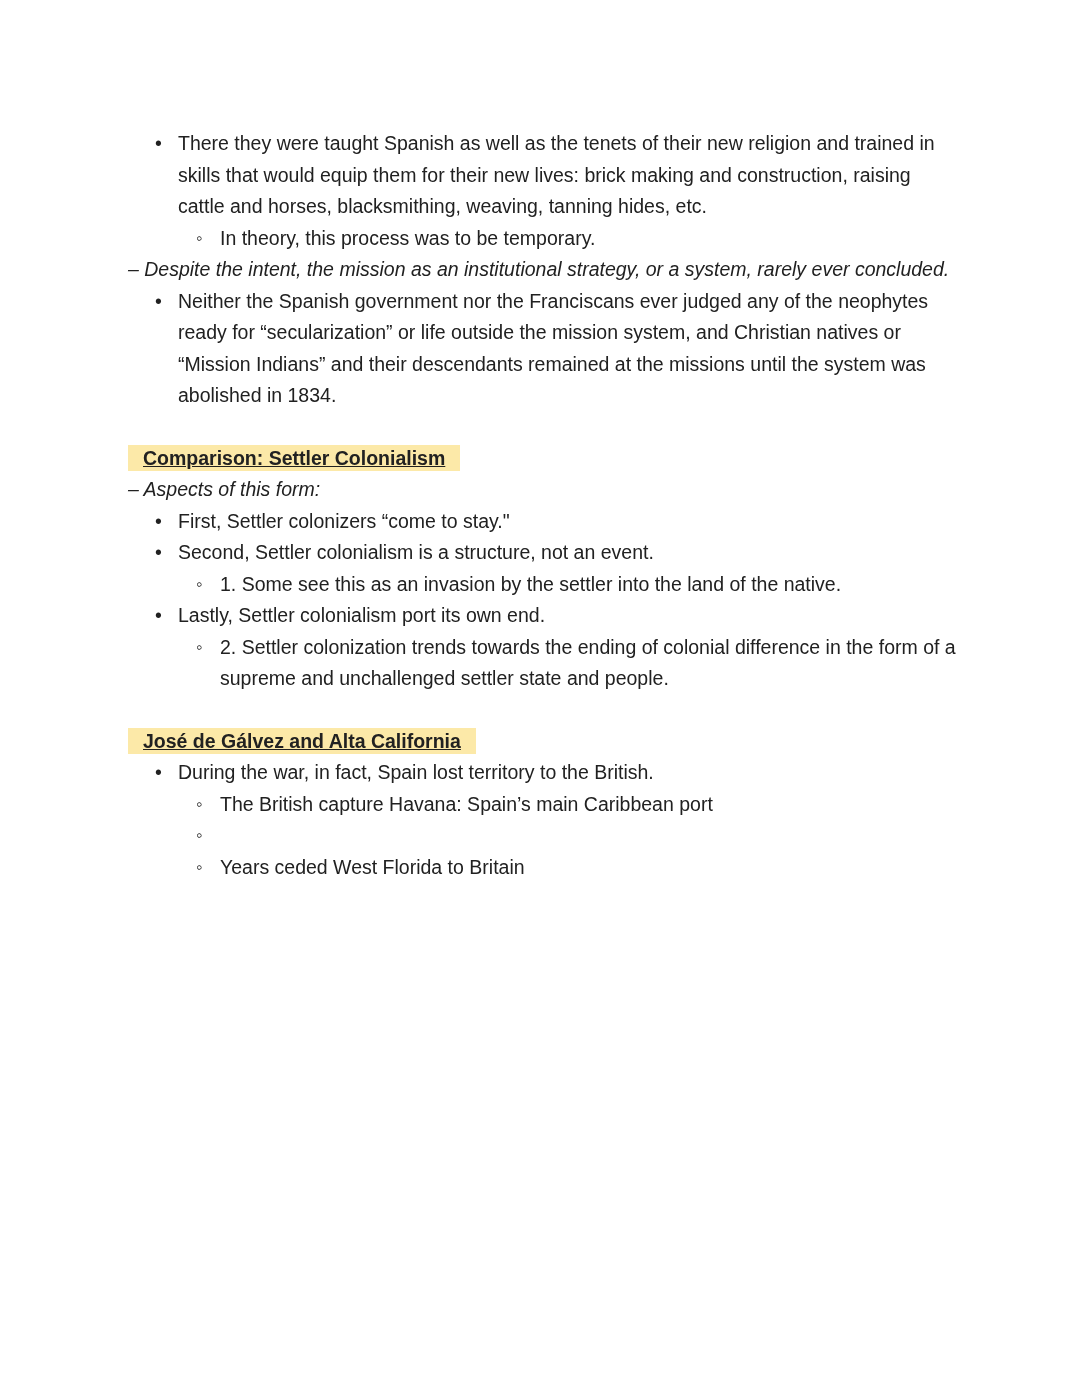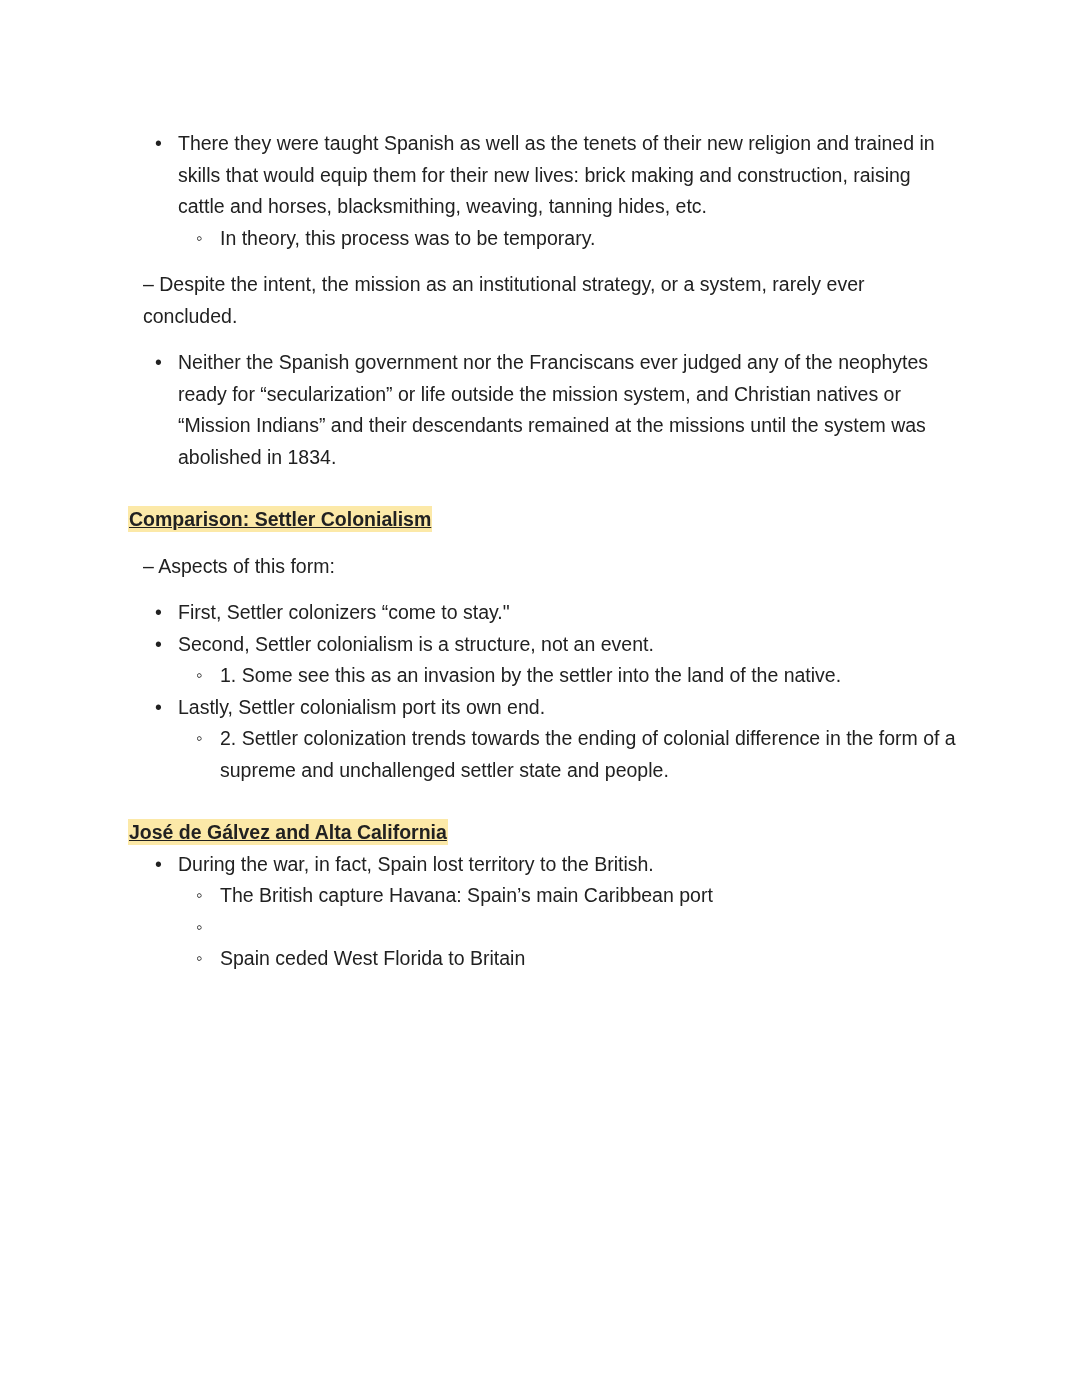--- a/index.html
+++ b/index.html
@@ -15,33 +15,33 @@
     margin:0 auto;
     font-family:"Liberation Sans","DejaVu Sans",sans-serif;
     font-size:19.5px;
     line-height:31.5px;
     color:var(--text);
   }
   .page{
     padding:128px 122px 60px 128px;
   }
   .block{margin:0;}
-  .para{margin:15px;}
+  .para{margin:0;font-style:italic;}
   .li1{display:flex;padding-left:27px;}
   .li1 > .marker{flex:none;width:23px;}
   .li2{display:flex;padding-left:68px;}
   .li2 > .marker{flex:none;width:24px;font-size:0.92em;}
   .marker{color:var(--text);}
   .heading-block{margin-top:31px;}
   .heading-text{
     display:inline;
     font-weight:bold;
     text-decoration:underline;
     background:var(--highlight);
-    padding:2px 1px;
+    padding:2px 15px;
   }
 </style>
 </head>
 <body>
 
 <div class="page">
 
   <div class="block li1">
     <span class="marker">•</span>
     <span class="text">There they were taught Spanish as well as the tenets of their new religion and trained in skills that would equip them for their new lives: brick making and construction, raising cattle and horses, blacksmithing, weaving, tanning hides, etc.</span>
@@ -105,18 +105,18 @@
     <span class="marker">◦</span>
     <span class="text">The British capture Havana: Spain’s main Caribbean port</span>
   </div>
 
   <div class="block li2">
     <span class="marker">◦</span>
   </div>
 
   <div class="block li2">
     <span class="marker">◦</span>
-    <span class="text">Spain ceded West Florida to Britain</span>
+    <span class="text">Years ceded West Florida to Britain</span>
   </div>
 
 
 
 </div>
 
 </body></html>

